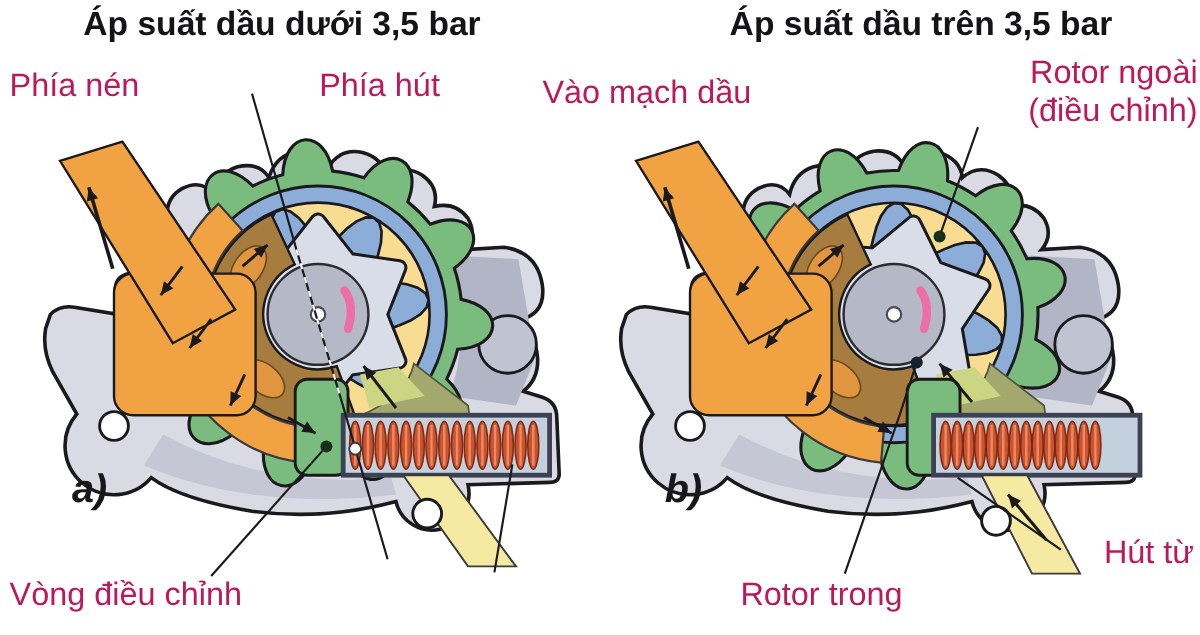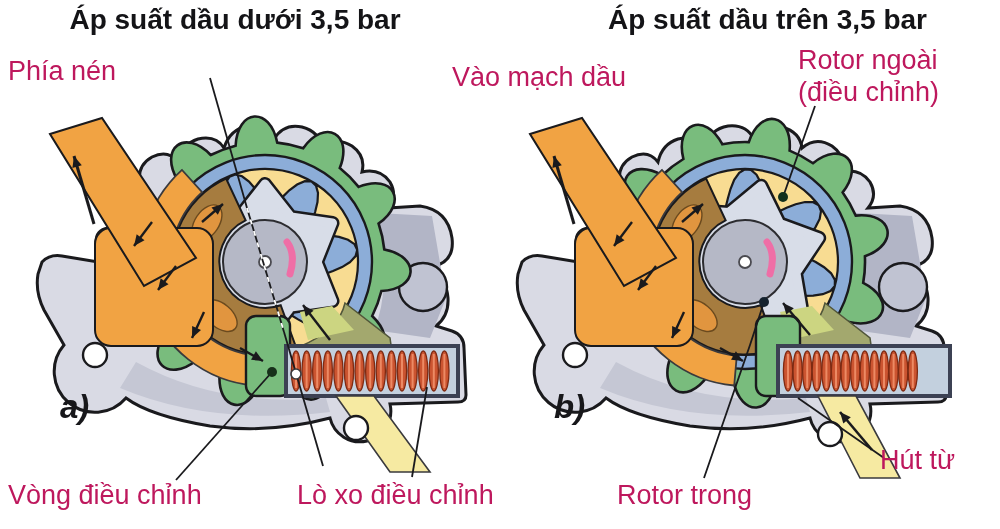--- a/index.html
+++ b/index.html
@@ -8,21 +8,21 @@
     background:#ffffff;font-family:"Liberation Sans","DejaVu Sans",sans-serif;padding-left:40px;
   }
   .stage svg{position:absolute;left:0;top:0;}
   .lbl{
     position:absolute;color:#be185d;font-size:27px;line-height:30px;
     white-space:nowrap;letter-spacing:0px;
   }
   .title{
     font-weight:bold;font-size:28px;color:#141417;text-align:center;white-space:nowrap;
   }
-  .two-line{white-space:normal;text-align:left;line-height:32px;}
+  .two-line{white-space:normal;text-align:right;line-height:32px;}
   .tag{font-weight:bold;font-style:italic;font-size:33px;color:#17171a;}
 </style>
 </head>
 <body>
 
 <div class="stage">
 
   <svg id="draw" width="1000" height="529" viewBox="0 0 1000 529">
       <g>
         <path d="M 118,203 L 140,186 Q 136,166 152,157 Q 168,149 178,162
@@ -204,29 +204,29 @@
         <path d="M 764,302 L 750,345 L 704,478" fill="none" stroke="#1a1a1d" stroke-width="1.8"></path>
         <circle cx="764" cy="302" r="5" fill="#15222e"></circle>
         <line x1="798" y1="398" x2="884" y2="458" stroke="#1a1a1d" stroke-width="1.8"></line>
       </g>
     </svg>
 
   <div class="lbl title" style="left:15px;top:5px;width:440px;">Áp suất dầu dưới 3,5 bar</div>
   <div class="lbl title" style="left:545px;top:5px;width:445px;">Áp suất dầu trên 3,5 bar</div>
 
   <div class="lbl" style="left:8px;top:56px;">Phía nén</div>
+  <div class="lbl" style="left:266px;top:56px;">Phía hút</div>
   <div class="lbl" style="left:452px;top:62px;">Vào mạch dầu</div>
 
   <div class="lbl two-line" style="left:798px;top:44px;width:200px;">
     <span>Rotor ngoài</span><br>
     <span>(điều chỉnh)</span>
   </div>
 
   <div class="lbl" style="left:8px;top:480px;">Vòng điều chỉnh</div>
-  <div class="lbl" style="left:297px;top:480px;">Lò xo điều chỉnh</div>
   <div class="lbl" style="left:617px;top:480px;">Rotor trong</div>
 
   <div class="lbl two-line" style="left:880px;top:444px;width:115px;">
     <span>Hút từ</span><br>
   </div>
 
   <div class="lbl tag" style="left:60px;top:392px;">a)</div>
   <div class="lbl tag" style="left:554px;top:392px;">b)</div>
 </div>
 

